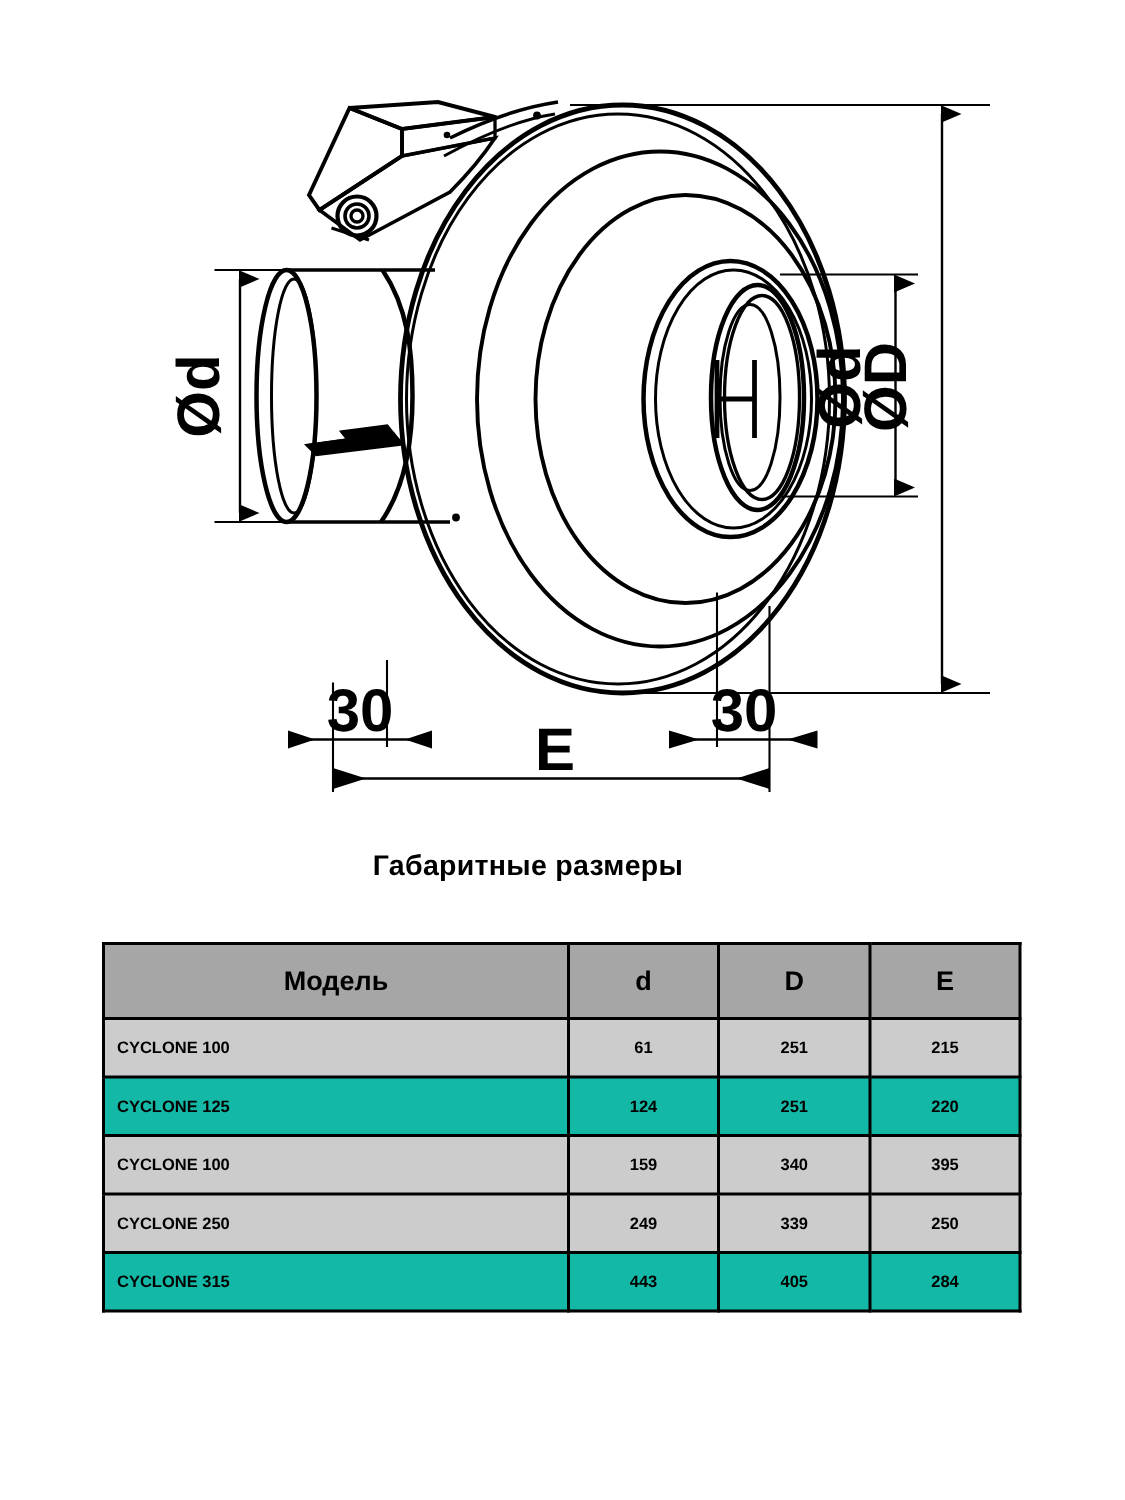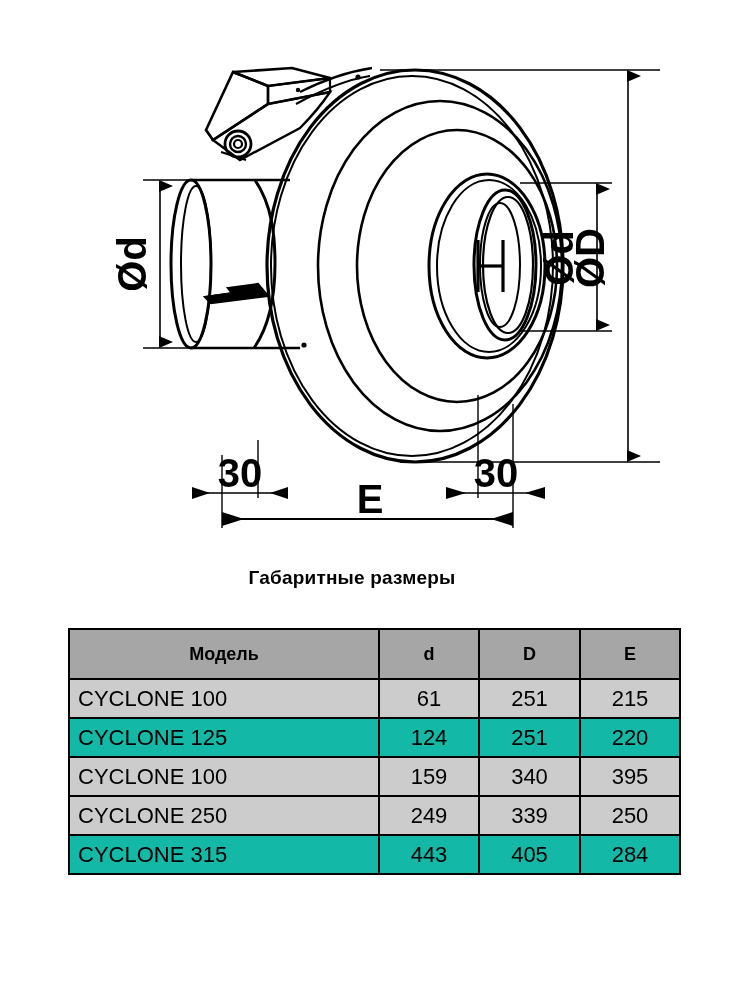--- a/index.html
+++ b/index.html
@@ -62,22 +62,22 @@
     width: 613px;
     border-collapse: collapse;
     table-layout: fixed;
     border: 2px solid #000;
     margin-top: 16px;
   }
   #dims-table td, #dims-table th {
     border: 2px solid #000;
     padding: 0;
     height: 37px;
-    font-size: 22px;
-    font-weight: normal;
+    font-size: 11px;
+    font-weight: bold;
     vertical-align: middle;
   }
   #dims-table thead th {
     background: #a6a6a6;
     font-weight: bold;
     font-size: 18px;
     text-align: center;
     height: 48px;
     border-bottom: 2px solid #000;
   }

